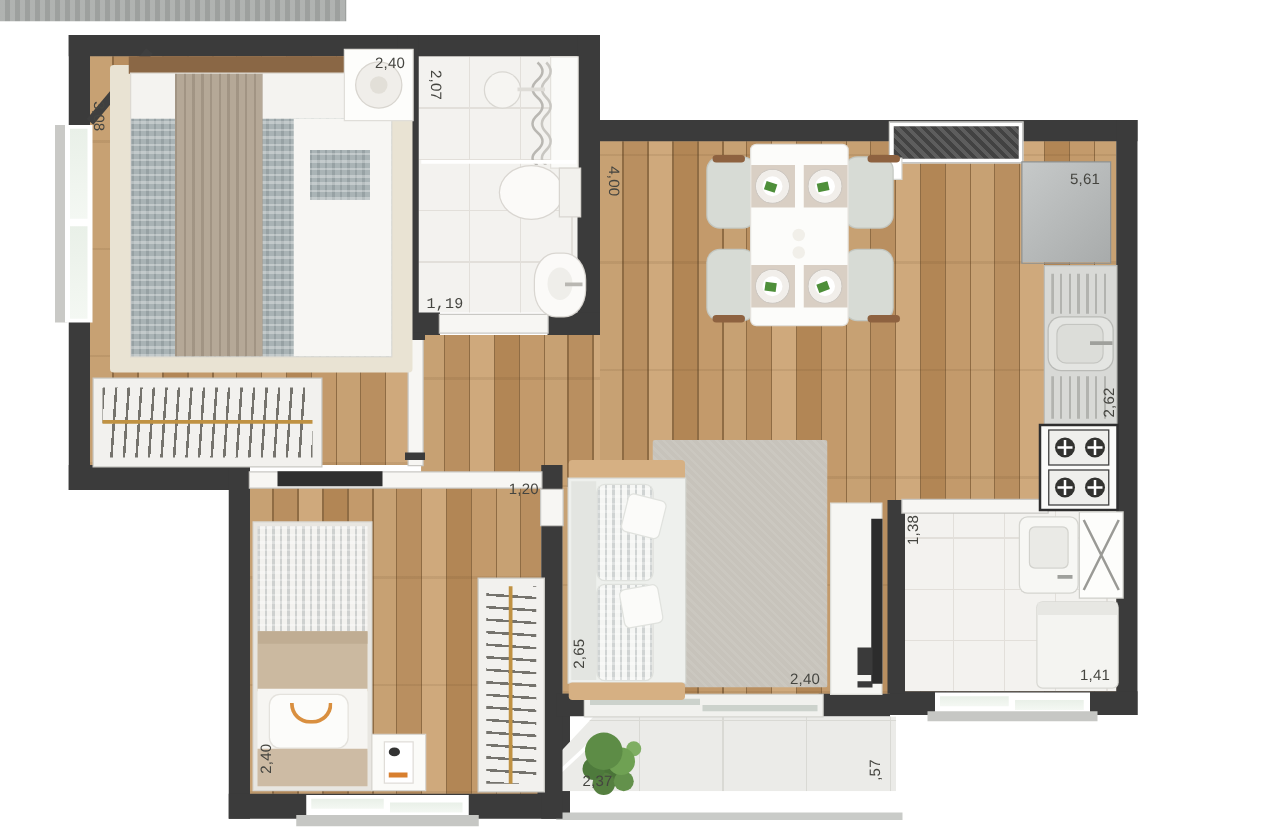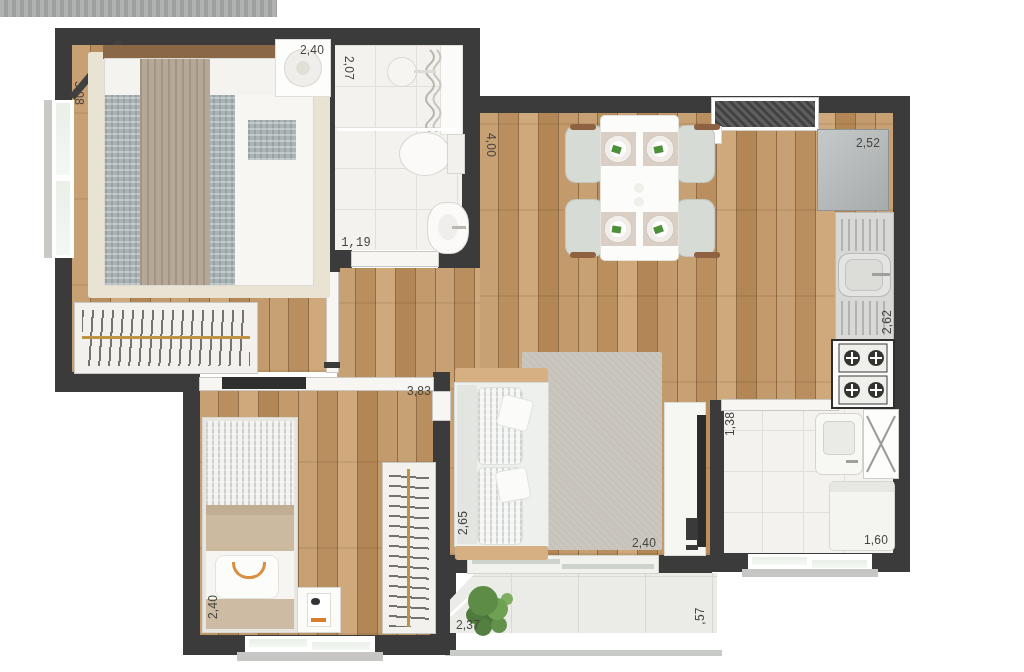--- a/index.html
+++ b/index.html
@@ -226,24 +226,24 @@
 
   <div class="abs" style="left:468px;top:586px;width:30px;height:30px;border-radius:50%;background:#5d8c46;
               box-shadow:14px 8px 0 -4px #6fa153, -8px 14px 0 -6px #4e7a3c, 16px 24px 0 -7px #63914b,
                          0 26px 0 -6px #557f40, 24px -2px 0 -9px #7fae63, 8px 18px 0 -5px #4a7438;"></div>
 
   <div class="dim vcw" style="left:61px;top:86px;">3,08</div>
   <div class="dim" style="left:294px;top:43px;">2,40</div>
   <div class="dim vcw" style="left:331px;top:61px;">2,07</div>
   <div class="dim" style="left:338px;top:236px;font-family:Liberation Mono, monospace;">1,19</div>
   <div class="dim vcw" style="left:473px;top:138px;">4,00</div>
-  <div class="dim" style="left:850px;top:136px;">2,52</div>
+  <div class="dim" style="left:850px;top:136px;">5,61</div>
   <div class="dim vccw" style="left:869px;top:315px;">2,62</div>
-  <div class="dim" style="left:401px;top:384px;">3,83</div>
+  <div class="dim" style="left:401px;top:384px;">1,20</div>
   <div class="dim vccw" style="left:195px;top:600px;">2,40</div>
   <div class="dim vccw" style="left:445px;top:516px;">2,65</div>
   <div class="dim" style="left:626px;top:536px;">2,40</div>
   <div class="dim vccw" style="left:712px;top:417px;">1,38</div>
-  <div class="dim" style="left:858px;top:533px;">1,60</div>
-  <div class="dim" style="left:450px;top:618px;">2,37</div>
+  <div class="dim" style="left:858px;top:533px;">1,41</div>
+  <div class="dim" style="left:460px;top:618px;">2,37</div>
   <div class="dim vccw" style="left:682px;top:609px;">,57</div>
 
 </div>
 
 </body></html>

